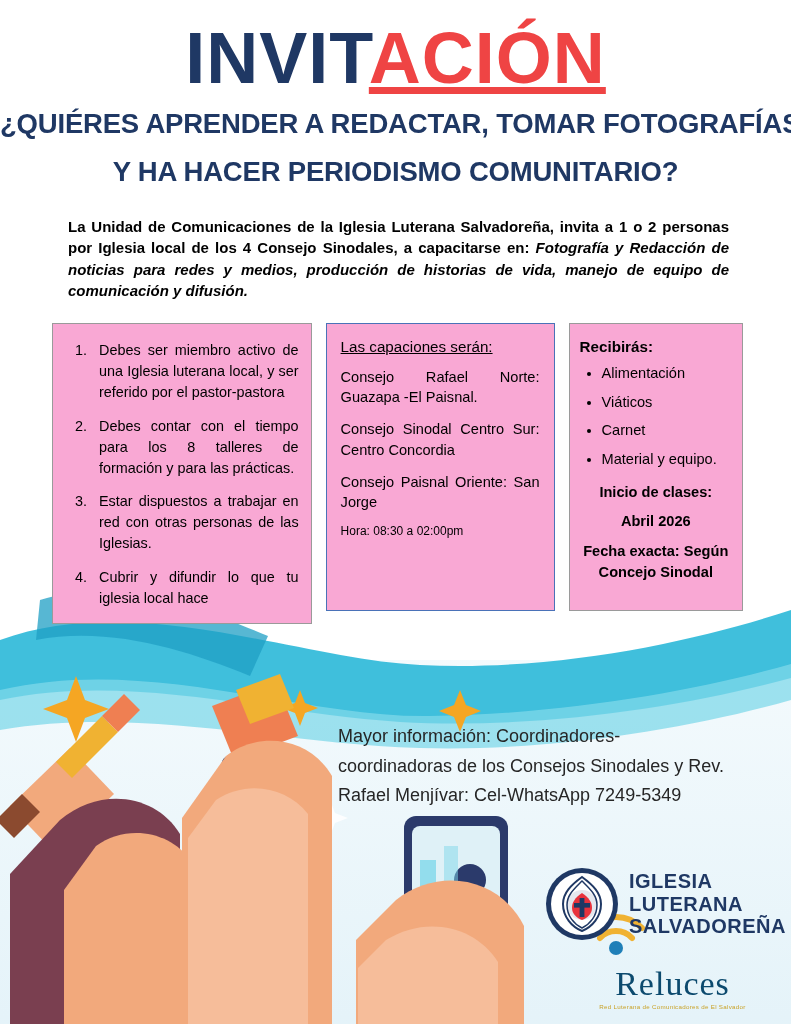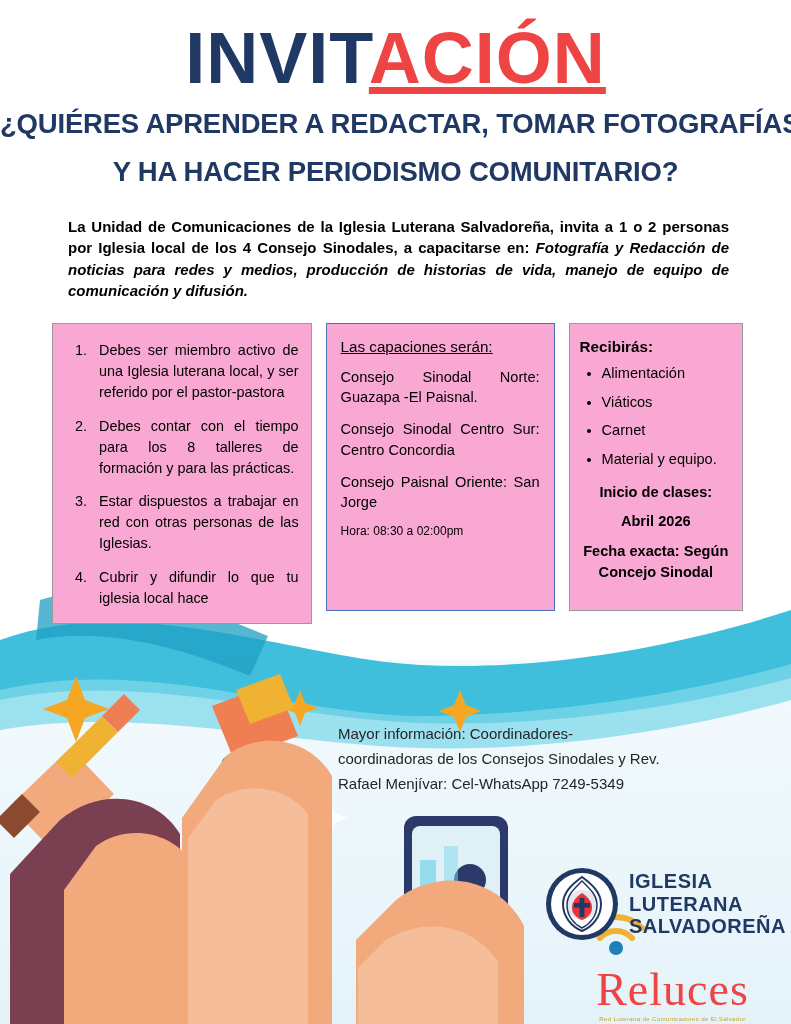--- a/index.html
+++ b/index.html
@@ -166,21 +166,21 @@
     line-height: 1.45;
   }
   .c3-gap { height: 8px; }
 
   
   .contact {
     position: absolute;
     left: 338px;
     top: 700px;
     width: 420px;
-    font-size: 15px;
+    font-size: 18px;
     color: #262626;
     line-height: 1.65;
   }
 
   
   .logo-wrap {
     position: absolute;
     left: 545px;
     top: 845px;
     display: flex;
@@ -197,22 +197,22 @@
 
   .reluces {
     position: absolute;
     left: 560px;
     top: 945px;
     width: 225px;
     text-align: center;
   }
   .reluces-word {
     font-family: "Liberation Serif", serif;
-    font-size: 46px;
-    color: #ef4444;
+    font-size: 34px;
+    color: #0c4a6e;
     letter-spacing: 1px;
     line-height: 1;
   }
   .reluces-sub {
     font-size: 6.2px;
     color: #c9a227;
     letter-spacing: 0.3px;
     margin-top: 2px;
   }
 </style>
@@ -306,21 +306,21 @@
       <ol class="req-list">
         <li>Debes ser miembro activo de una Iglesia luterana local, y ser referido por el pastor-pastora</li>
         <li>Debes contar con el tiempo para los 8 talleres de formación y para  las prácticas.</li>
         <li>Estar dispuestos a trabajar en red con otras personas de las Iglesias.</li>
         <li>Cubrir  y  difundir  lo  que  tu iglesia local hace</li>
       </ol>
     </div>
 
     <div class="col col-2">
       <div class="c2-head">Las capaciones serán:</div>
-      <div class="c2-item">Consejo Sinodal Norte: Guazapa -El Paisnal.</div>
+      <div class="c2-item">Consejo Rafael Norte: Guazapa -El Paisnal.</div>
       <div class="c2-item">Consejo Sinodal Centro Sur: Centro Concordia</div>
       <div class="c2-item">Consejo Paisnal Oriente: San Jorge</div>
       <div class="c2-hour">Hora: 08:30 a 02:00pm</div>
     </div>
 
     <div class="col col-3">
       <div class="c3-head">Recibirás:</div>
       <ul class="ben-list">
         <li>Alimentación</li>
         <li>Viáticos</li>

